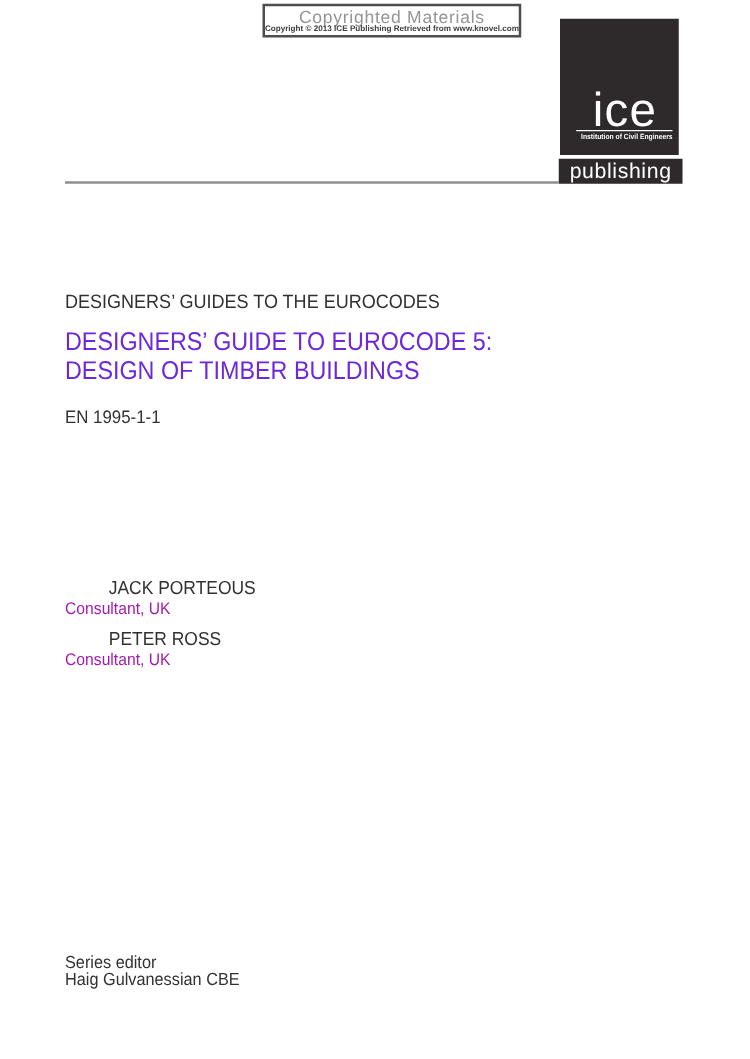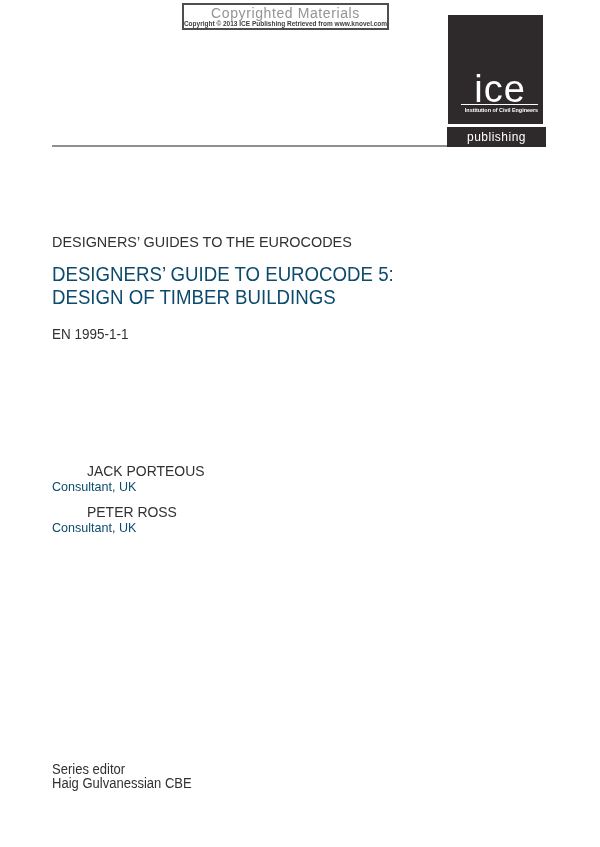--- a/index.html
+++ b/index.html
@@ -19,21 +19,21 @@
   .condense {
     display: inline-block;
     transform: scaleX(0.93);
     transform-origin: 0 0;
     white-space: nowrap;
   }
 
   
   .copyright-box {
     position: absolute;
-    left: 182px;
+    left: 210px;
     top: 3px;
     width: 207px;
     height: 27px;
     box-sizing: border-box;
     border: 2px solid #4e4e4e;
     background: #ffffff;
     display: flex;
     flex-direction: column;
     align-items: center;
     justify-content: center;
@@ -107,21 +107,21 @@
     position: absolute;
     left: 0;
     top: 112px;
     width: 99px;
     height: 20px;
     background: #2e2a2b;
     color: #ffffff;
     display: flex;
     align-items: center;
     justify-content: center;
-    font-size: 12px;
+    font-size: 17px;
     letter-spacing: 0.5px;
   }
 
   
   .header-rule {
     position: absolute;
     left: 52px;
     top: 145px;
     width: 395px;
     height: 2px;
@@ -141,21 +141,21 @@
 
   
   .title-block {
     position: absolute;
     left: 52px;
     top: 263px;
   }
   .title-line {
     font-size: 20.5px;
     line-height: 22.5px;
-    color: #0c4a6e;
+    color: #6d28d9;
   }
   .title-line .condense { transform: scaleX(0.91); }
   .title-code {
     margin-top: 18px;
     font-size: 14.5px;
     line-height: 16px;
     color: #323032;
   }
 
   
@@ -164,21 +164,21 @@
   .author-2 { top: 504px; }
   .author-name {
     font-size: 15px;
     line-height: 16px;
     color: #323032;
     margin-left: 35px;
   }
   .author-role {
     font-size: 13.5px;
     line-height: 15px;
-    color: #0c4a6e;
+    color: #a21caf;
     text-decoration: underline;
   }
 
   
   .series-editor-block {
     position: absolute;
     left: 52px;
     top: 763px;
   }
   .series-editor-label,

